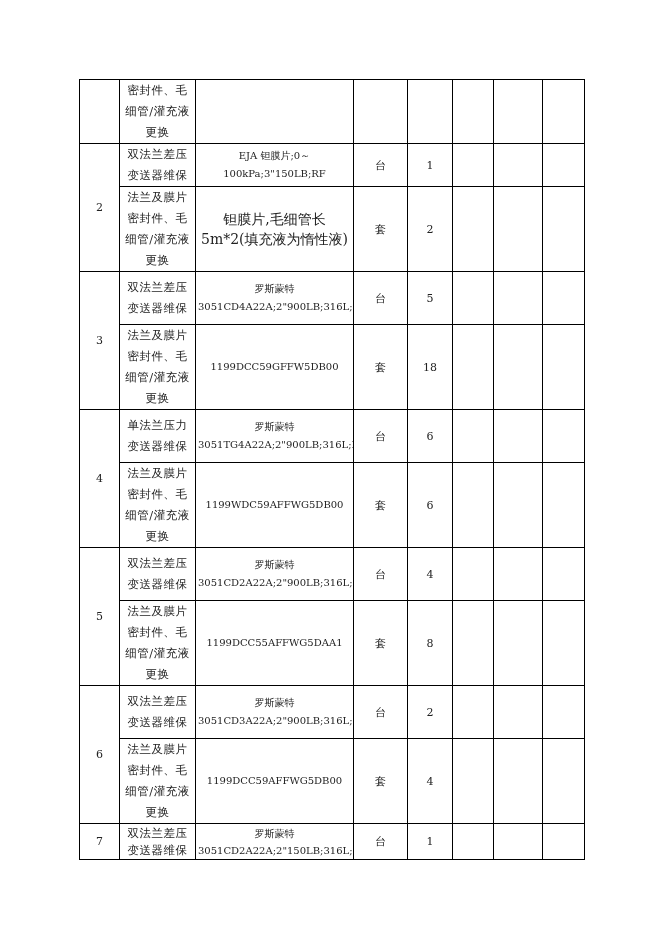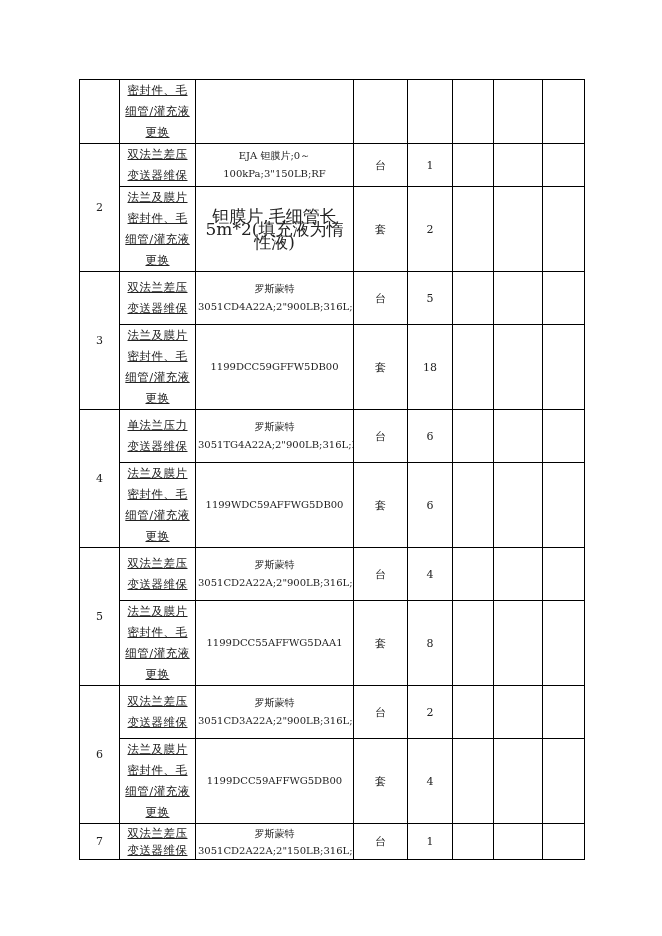--- a/index.html
+++ b/index.html
@@ -2,21 +2,21 @@
 <html><head>
 <meta charset="utf-8">
 <style>
   html, body { margin:0; padding:0; background:#ffffff; }
   body { width:662px; height:936px; position:relative; overflow:hidden;
          font-family:"DejaVu Serif", "Liberation Serif", serif; color:#222; }
   table { position:absolute; left:79px; top:79px; border-collapse:collapse;
           table-layout:fixed; width:505px; }
   td { border:1.5px solid #000; padding:0; text-align:center; vertical-align:middle;
        font-size:11px; line-height:21px; overflow:hidden; }
-  td.name { font-size:11.5px; line-height:21px; letter-spacing:0.5px; padding:0 2px;text-decoration:underline; }
+  td.name { font-size:11.5px; line-height:21px; letter-spacing:0.5px; padding:0 2px; }
   td.spec { font-size:10px; line-height:18px; padding:0 2px; }
   td.num { font-size:11px; }
 </style>
 </head>
 <body>
 
 <table>
   <colgroup>
     <col style="width:40px">
       <col style="width:76px">
@@ -45,21 +45,21 @@
       <td class="name">双法兰差压变送器维保</td>
       <td class="spec">EJA 钽膜片;0～100kPa;3"150LB;RF</td>
       <td>台</td>
       <td class="num">1</td>
       <td></td>
       <td></td>
       <td></td>
     </tr>
     <tr style="height:85px">
       <td class="name">法兰及膜片密封件、毛细管/灌充液更换</td>
-      <td class="spec" style="font-size:17px;line-height:13px">钽膜片,毛细管长 5m*2(填充液为惰性液)</td>
+      <td class="spec" style="font-size:14px;line-height:20px">钽膜片,毛细管长 5m*2(填充液为惰性液)</td>
       <td>套</td>
       <td class="num">2</td>
       <td></td>
       <td></td>
       <td></td>
     </tr>
 
     <tr style="height:53px">
       <td rowspan="2" class="num">3</td>
       <td class="name">双法兰差压变送器维保</td>

